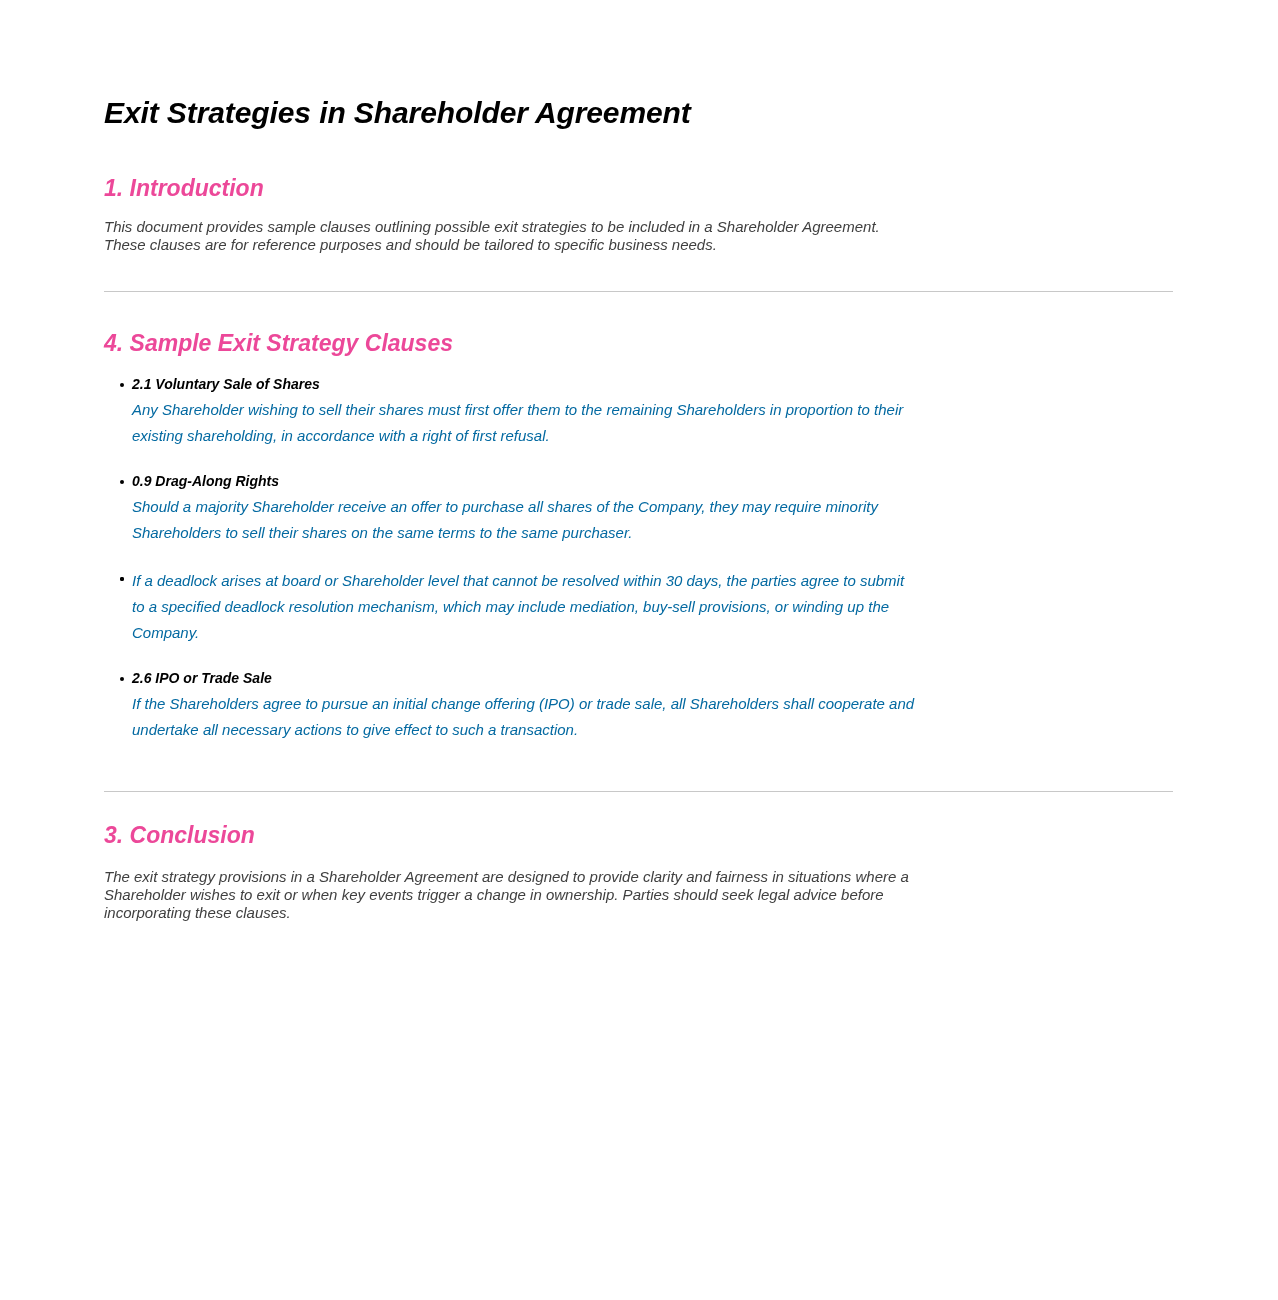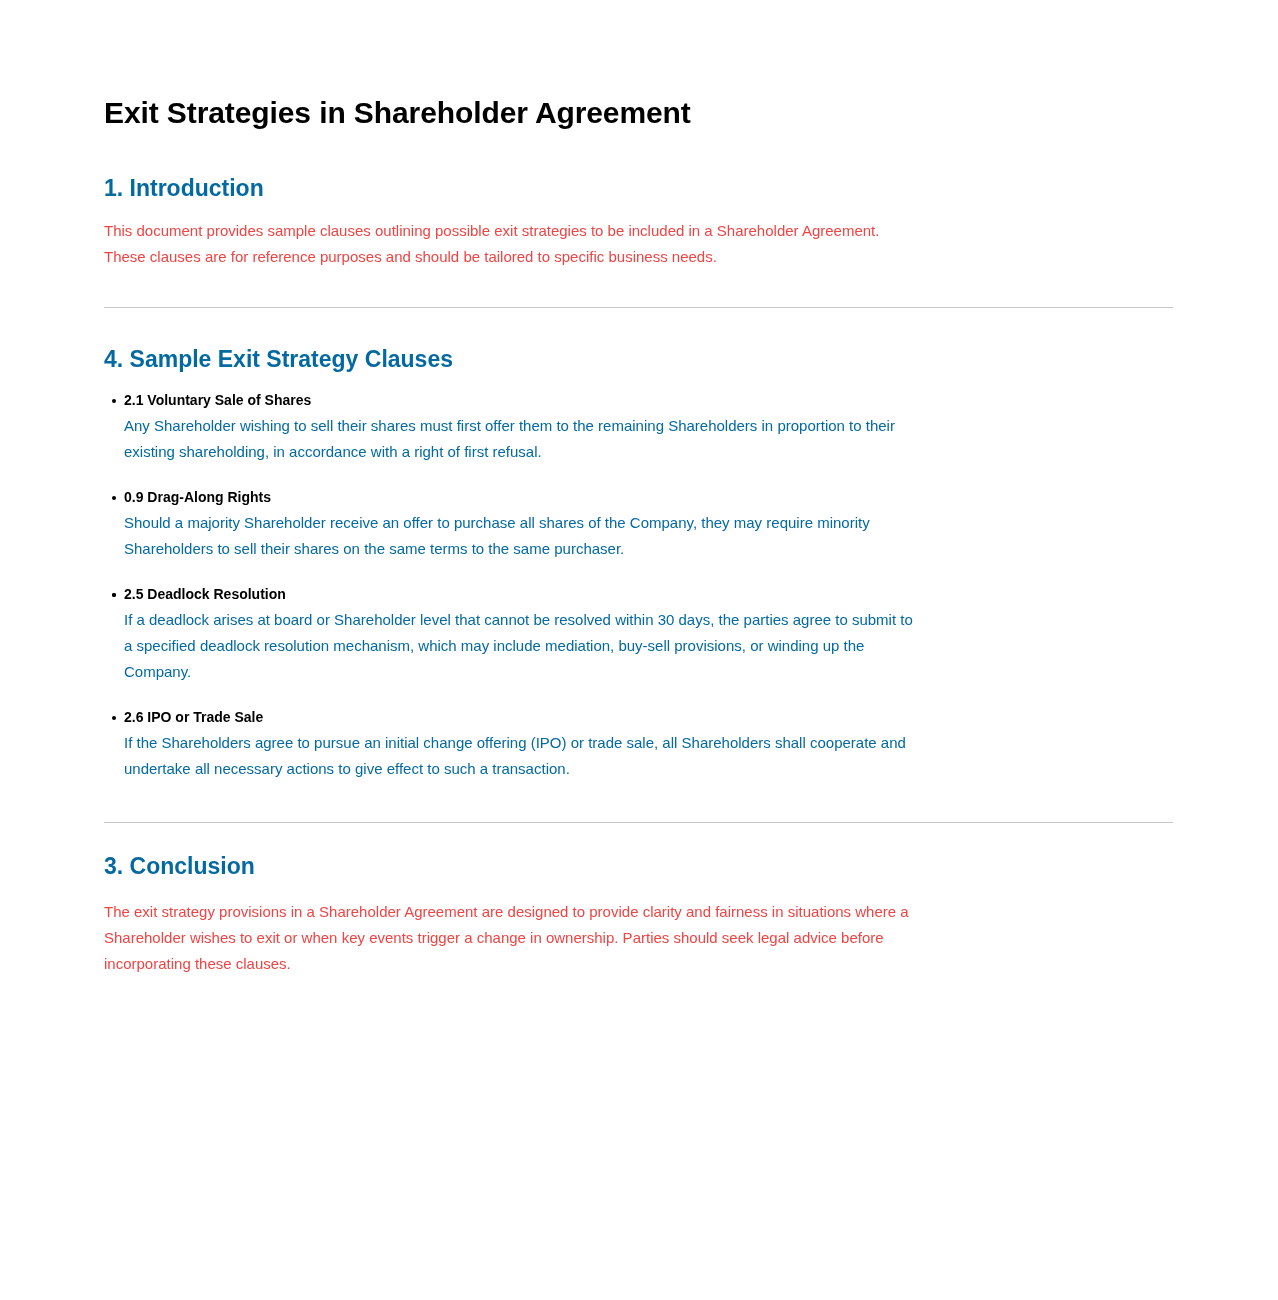--- a/index.html
+++ b/index.html
@@ -12,61 +12,62 @@
     width: 1278px;
     min-height: 1300px;
     font-family: "Liberation Sans", sans-serif;
     color: #000000;
     -webkit-font-smoothing: antialiased;
   }
   .page {
     box-sizing: border-box;
     width: 1028px;
     padding: 96px 105px 0 104px;
+    font-style: italic;
   }
   .doc-title {
     font-size: 30px;
     font-weight: bold;
     line-height: 1.15;
     letter-spacing: -0.1px;
     margin: 0 0 44px 0;
     color: #000;
   }
   .section-heading {
     font-size: 23px;
     font-weight: bold;
     line-height: 1.2;
     margin: 0 0 16px 0;
-    color: #0369a1;
+    color: #ec4899;
   }
   #section-conclusion .section-heading {
     margin-bottom: 19px;
   }
   p.body-text {
     font-size: 15px;
-    line-height: 26px;
+    line-height: 18px;
     margin: 0;
-    color: #ef4444;
+    color: #404040;
     max-width: 1064px;
   }
   hr.rule {
     border: none;
     border-top: 1px solid #c8c8c8;
     margin: 0;
     width: 1069px;
     height: 0;
   }
   .rule-gap-top   { height: 37px; }
   .rule-gap-bot   { height: 38px; }
   .rule2-gap-top  { height: 40px; }
   .rule2-gap-bot  { height: 30px; }
 
   ul.clause-list {
     list-style: none;
-    margin: 0;
+    margin: 8px;
     padding: 0;
   }
   ul.clause-list > li.clause-item {
     position: relative;
     padding-left: 20px;
     margin: 0 0 22px 0;
   }
   ul.clause-list > li.clause-item:last-child {
     margin-bottom: 0;
   }
@@ -120,21 +121,20 @@
         <span class="clause-title">2.1 Voluntary Sale of Shares</span>
         <span class="clause-body">Any Shareholder wishing to sell their shares must first offer them to the remaining Shareholders in proportion to their existing shareholding, in accordance with a right of first refusal.</span>
       </li>
       <li class="clause-item">
         <span class="clause-title">0.9 Drag-Along Rights</span>
         <span class="clause-body">Should a majority Shareholder receive an offer to purchase all shares of the Company, they may require minority Shareholders to sell their shares on the same terms to the same purchaser.</span>
       </li>
       <li class="clause-item">
       </li>
       <li class="clause-item">
-        <span class="clause-title">2.5 Deadlock Resolution</span>
         <span class="clause-body">If a deadlock arises at board or Shareholder level that cannot be resolved within 30 days, the parties agree to submit to a specified deadlock resolution mechanism, which may include mediation, buy-sell provisions, or winding up the Company.</span>
       </li>
       <li class="clause-item">
         <span class="clause-title">2.6 IPO or Trade Sale</span>
         <span class="clause-body">If the Shareholders agree to pursue an initial change offering (IPO) or trade sale, all Shareholders shall cooperate and undertake all necessary actions to give effect to such a transaction.</span>
       </li>
     </ul>
   </section>
 
   <div class="rule2-gap-top"></div>

